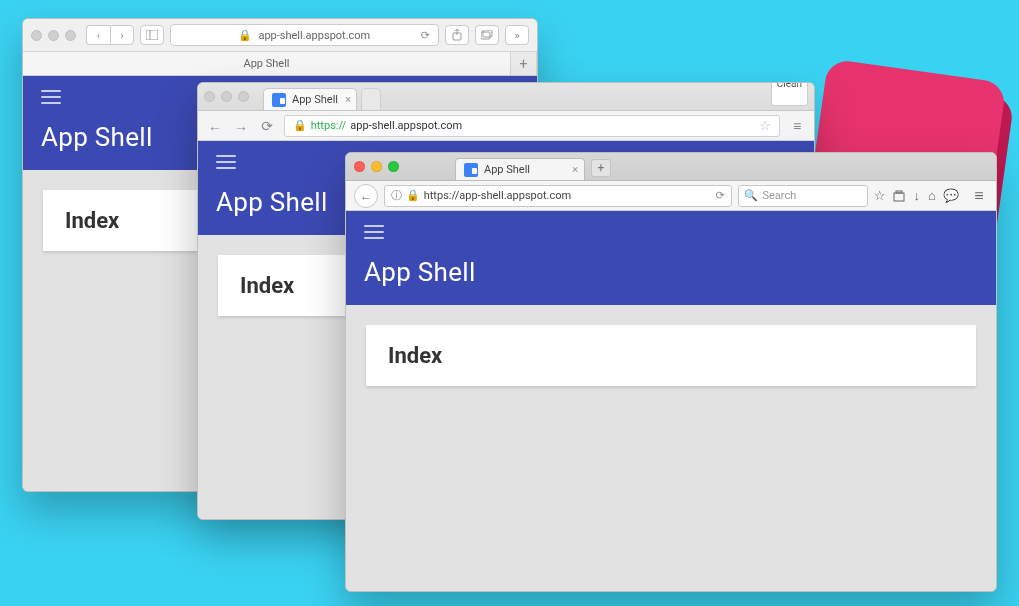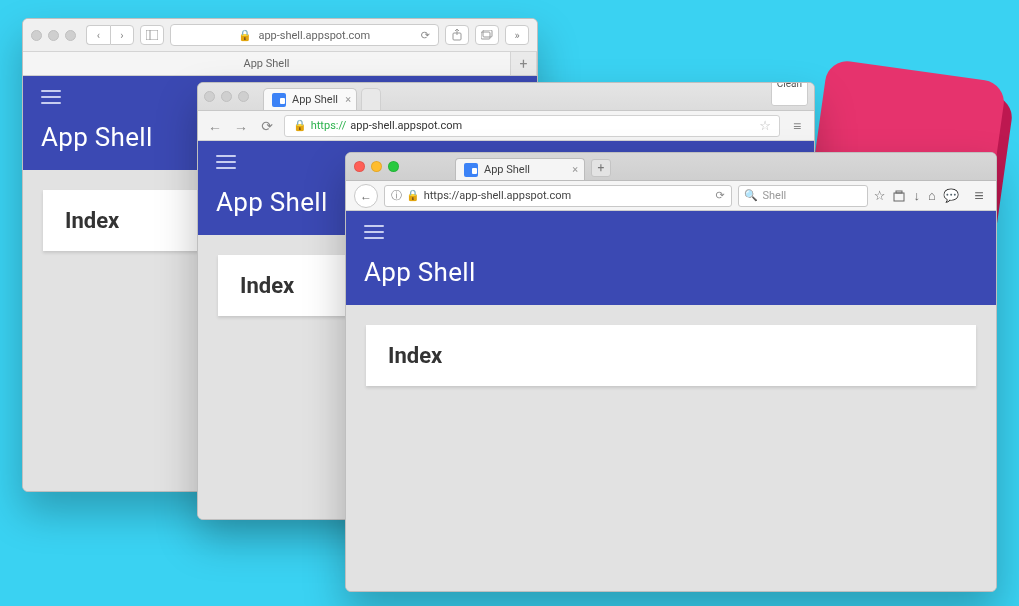--- a/index.html
+++ b/index.html
@@ -227,21 +227,21 @@
   <div class="ff-toolbar">
     <div class="ff-roundbtn">←</div>
     <div class="ff-url">
       <span style="color:#888">ⓘ</span>
       <span class="lock">🔒</span>
       <span>https://app-shell.appspot.com</span>
       <span style="margin-left:auto;color:#888">⟳</span>
     </div>
     <div class="ff-search">
       <span style="color:#aaa">🔍</span>
-      <span>Shell</span>
+      <span>Search</span>
     </div>
     <div class="ff-icons">
       <span>☆</span>
       <span>
         <svg width="12" height="12" viewBox="0 0 12 12">
             <rect x="1" y="3" width="10" height="8" fill="none" stroke="#666"></rect>
             <rect x="3" y="1" width="6" height="2" fill="none" stroke="#666"></rect>
           </svg>
       </span>
       <span>↓</span>

